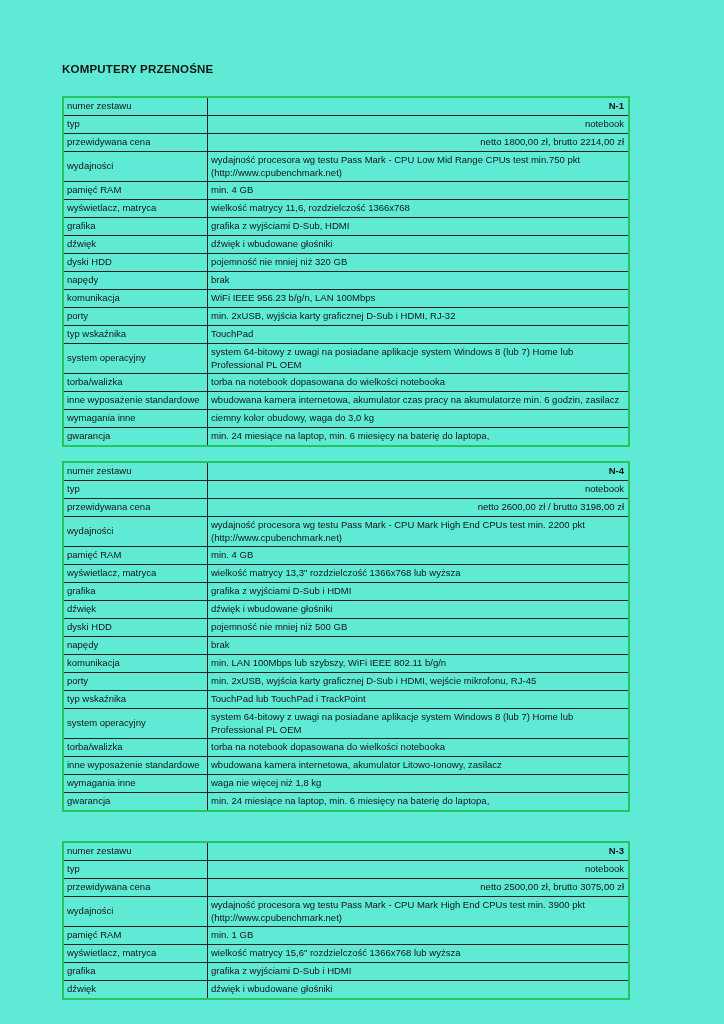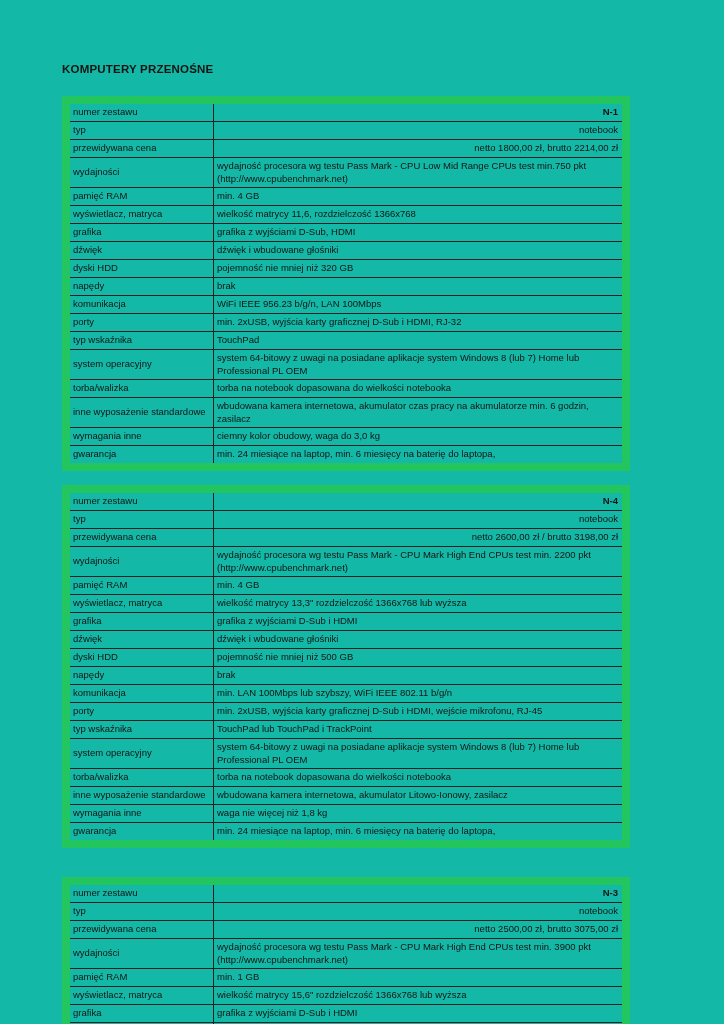--- a/index.html
+++ b/index.html
@@ -1,39 +1,39 @@
 <!DOCTYPE html>
 <html><head>
 <meta charset="utf-8">
 <style>
   html, body { margin: 0; padding: 0; background: #ffffff; }
   .page {
     position: relative;
     width: 724px;
     height: 1024px;
-    background: #14b8a6;
+    background: #5eead4;
     font-family: "Liberation Sans", sans-serif;
     color: #141414;
     overflow: hidden;
     box-sizing: border-box;
     padding: 63px 0 0 62px;
   }
   .doc-title {
     font-size: 11.5px;
     font-weight: bold;
     margin: 0;
     letter-spacing: 0.2px;
     color: #141414;
   }
   #tables-container { margin-top: 21px; width: 568px; }
   table.spec-table {
     border-collapse: collapse;
     width: 568px;
     table-layout: fixed;
-    border: 8px solid #22c55e;
+    border: 2px solid #22c55e;
   }
   #tables-container table:nth-of-type(2) { margin-top: 14px; }
   #tables-container table:nth-of-type(3) { margin-top: 29px; }
   table.spec-table td {
     border: 1px solid #1f1f1f;
     font-size: 9.5px;
     line-height: 12.5px;
     padding: 2px 4px 2px 3px;
     vertical-align: middle;
     height: 13px;

